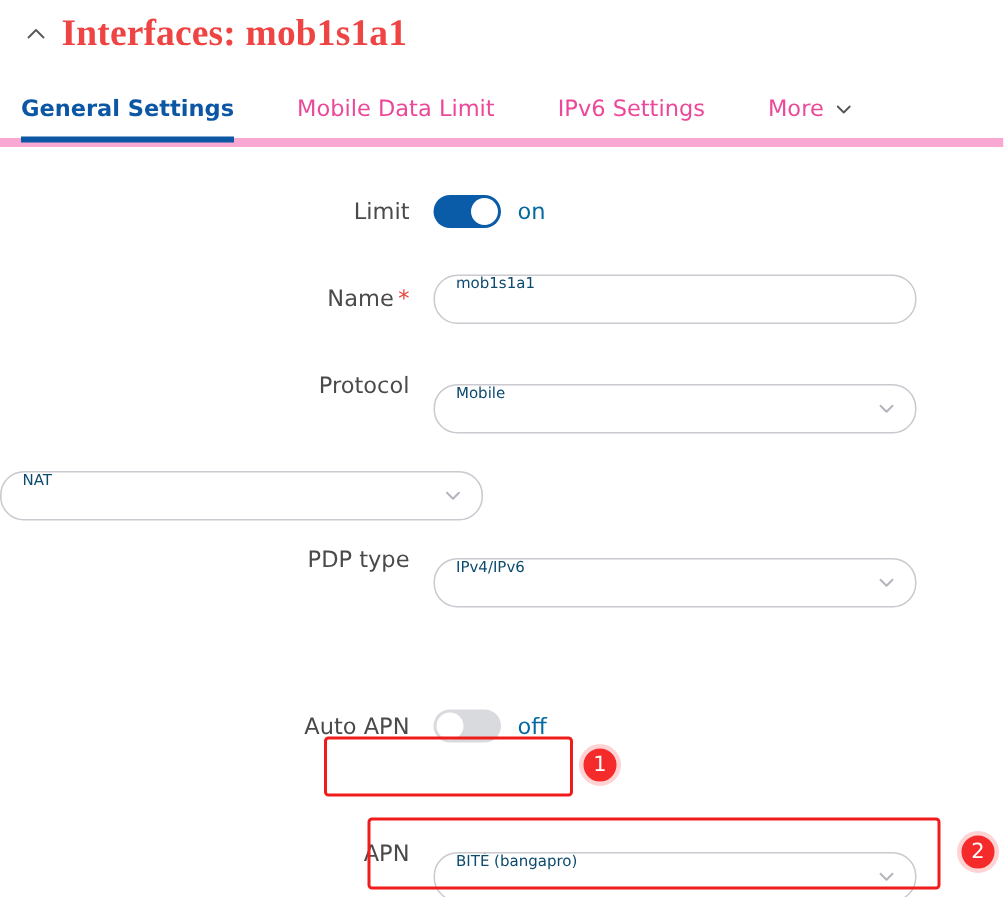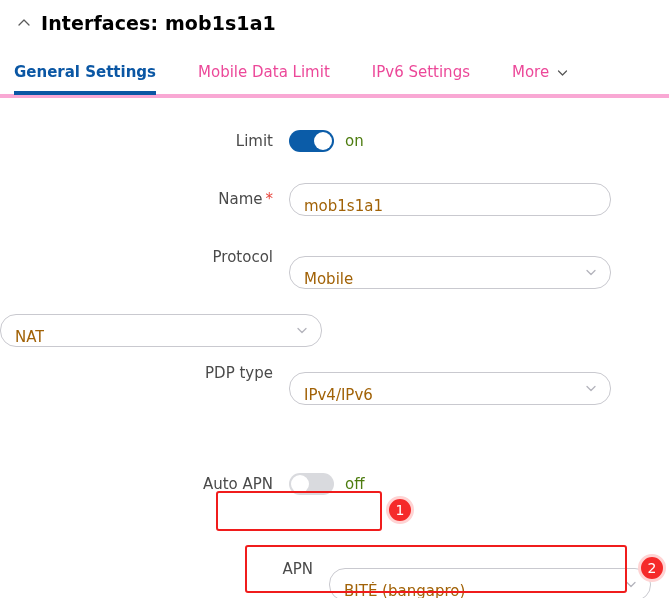--- a/index.html
+++ b/index.html
@@ -31,34 +31,35 @@
     width: 18px;
     height: 18px;
     margin-right: 8px;
     display: flex;
     align-items: center;
     justify-content: center;
     flex: 0 0 auto;
   }
   .collapse-chevron svg { display: block; }
   .panel-title {
-    font-size: 19px;
+    font-size: 25px;
     font-weight: bold;
-    color: #000000;
+    color: #ef4444;
     letter-spacing: .1px;
     white-space: nowrap;
+    font-family: Liberation Serif, serif;
   }
 
   
   .tabbar {
     position: absolute;
     left: 0; top: 62px;
     width: 669px;
     height: 36px;
-    border-bottom: 4px solid #f9a8d4;
+    border-bottom: 6px solid #f9a8d4;
     display: flex;
     align-items: flex-start;
     padding-left: 14px;
   }
   .tab {
     position: relative;
     font-size: 15px;
     color: #ec4899;
     padding: 1px 0 14px 0;
     margin-right: 42px;
@@ -112,24 +113,24 @@
   .control { flex: 0 0 auto; }
 
   
   .field {
     width: 322px;
     height: 33px;
     border: 1px solid #c9c9cf;
     border-radius: 16px;
     background: #fff;
     display: flex;
-    align-items: flex-end;
+    align-items: flex-start;
     padding: 0 14px;
-    font-size: 15px;
-    color: #a16207;
+    font-size: 10px;
+    color: #0c4a6e;
     position: relative;
     cursor: text;
   }
   .field.select { cursor: pointer; padding-right: 34px; margin-top: 30px; }
   .field .val { white-space: nowrap; overflow: hidden; }
   .field .chev {
     position: absolute;
     right: 12px;
     top: 0;
     height: 100%;
@@ -155,21 +156,21 @@
     width: 18px;
     height: 18px;
     border-radius: 50%;
     background: #ffffff;
   }
   .switch.on .knob { left: 25px; }
   .switch.off .knob { left: 2px; }
   .switch-state {
     margin-left: 11px;
     font-size: 15px;
-    color: #4d7c0f;
+    color: #0369a1;
   }
 
   
   .hl-box {
     position: absolute;
     border: 2px solid #f01c1c;
     border-radius: 3px;
     pointer-events: none;
   }
   #hl-autoapn { left: 216px; top: 491px; width: 166px; height: 40px; }
@@ -203,21 +204,21 @@
   }
   .row-autoapn .label { width: 289px; padding-right: 16px; }
   .row-apn {
     position: absolute;
     left: 0; top: 545px;
     width: 669px;
     height: 48px;
     display: flex;
     align-items: center;
   }
-  .row-apn .label { width: 289px; padding-right: 16px; margin-left: 40px; }
+  .row-apn .label { width: 289px; padding-right: 16px; }
 </style>
 </head>
 <body>
 
 <div class="panel-header">
   <span class="collapse-chevron">
     <svg width="16" height="16" viewBox="0 0 16 16">
       <polyline points="3,10 8,5 13,10" fill="none" stroke="#5a5a5a" stroke-width="1.3" stroke-linecap="round" stroke-linejoin="round"></polyline>
     </svg>
   </span>

